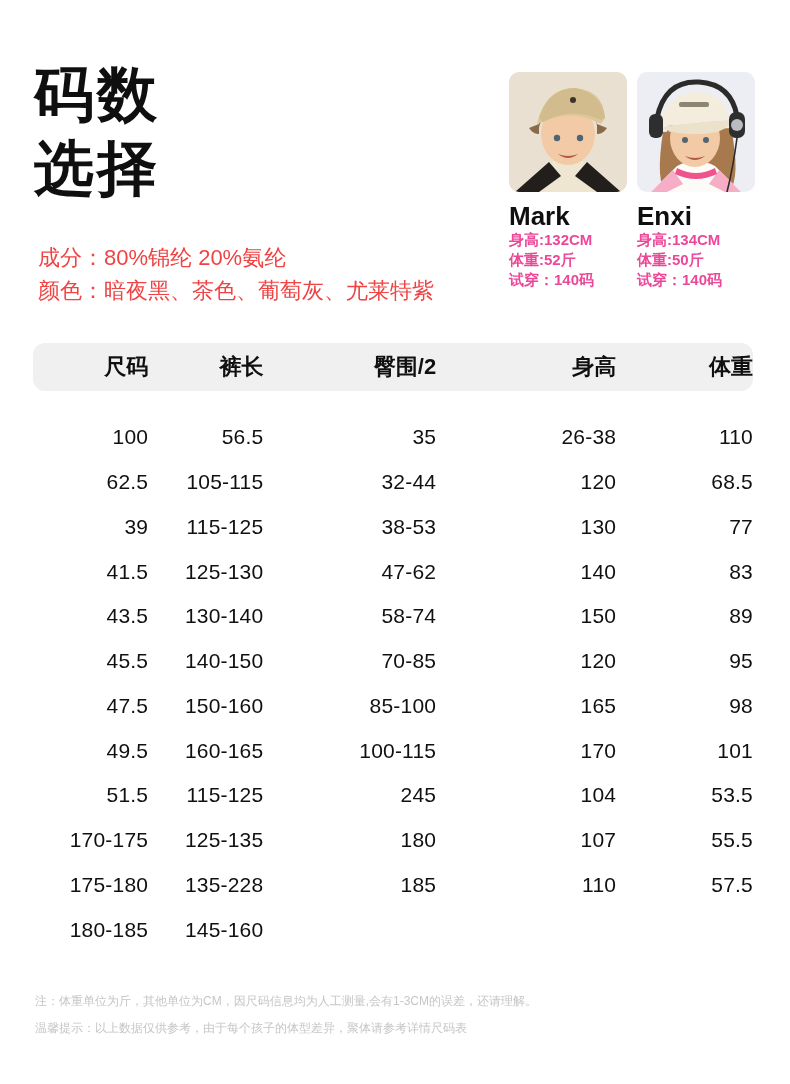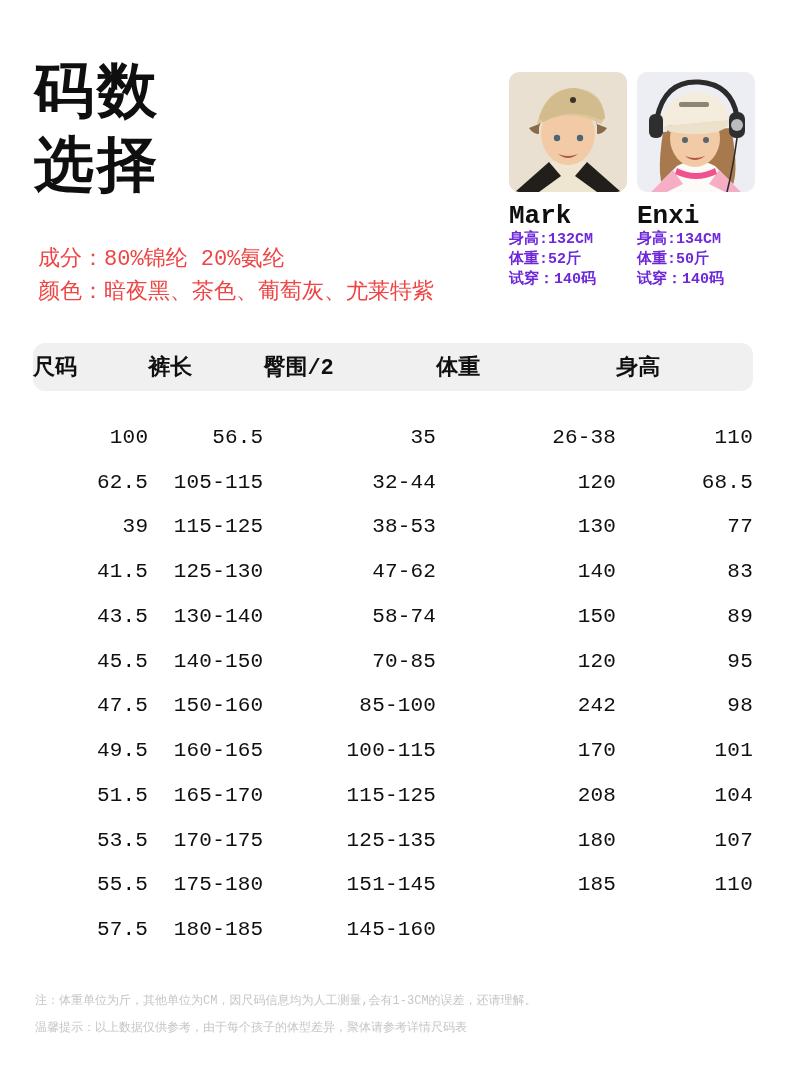--- a/index.html
+++ b/index.html
@@ -7,21 +7,20 @@
   body {
     font-family: "Liberation Sans", "DejaVu Sans", sans-serif;
     color: #111;
   }
   .page {
     position: relative;
     width: 790px;
     height: 1084px;
     background: #ffffff;
     overflow: hidden;
-    font-family: Liberation Mono, monospace;
   }
 
   
   .title {
     position: absolute;
     left: 34px;
     top: 58px;
     font-size: 60px;
     line-height: 74px;
     font-weight: 800;
@@ -38,33 +37,33 @@
   .model-card { position: absolute; top: 72px; width: 118px; }
   .model-card.m0 { left: 509px; }
   .model-card.m1 { left: 637px; }
   .model-photo {
     width: 118px; height: 120px;
     border-radius: 10px;
     overflow: hidden;
     display: block;
   }
   .model-name { margin-top: 10px; font-size: 26px; font-weight: 600; color: #0f0f0f; line-height: 28px; }
-  .model-line { font-size: 15px; font-weight: 600; color: #6d28d9; line-height: 20px; }
+  .model-line { font-size: 15px; font-weight: 600; color: #ec4899; line-height: 20px; }
 
   
   .size-table { position: absolute; left: 33px; top: 343px; width: 720px; }
   .table-header {
     display: grid;
     grid-template-columns: 16% 16% 24% 25% 19%;
     align-items: center;
     height: 48px;
     border-radius: 12px;
     background: #f0f0f0;
   }
-  .th { text-align: left; font-size: 22px; font-weight: 700; color: #101010; }
+  .th { text-align: right; font-size: 22px; font-weight: 700; color: #101010; }
   .table-body {
     display: grid;
     grid-template-columns: 16% 16% 24% 25% 19%;
     grid-auto-rows: 44.75px;
     margin-top: 24px;
   }
   .td {
     text-align: right;
     align-self: center;
     font-size: 21px;
@@ -139,22 +138,22 @@
     <div class="model-line">身高:134CM</div>
     <div class="model-line">体重:50斤</div>
     <div class="model-line">试穿：140码</div>
   </div>
 
   <div class="size-table">
     <div class="table-header" id="table-header" style="background: rgb(240, 240, 240);">
         <div class="th">尺码</div>
         <div class="th">裤长</div>
         <div class="th">臀围/2</div>
+        <div class="th">身高</div>
         <div class="th">体重</div>
-        <div class="th">身高</div>
       </div>
     <div class="table-body" id="table-body">
         <div class="td">100</div>
         <div class="td">56.5</div>
         <div class="td">35</div>
         <div class="td">26-38</div>
         <div class="td">110</div>
         <div class="td">62.5</div>
         <div class="td">105-115</div>
         <div class="td">32-44</div>
@@ -176,40 +175,39 @@
         <div class="td">150</div>
         <div class="td">89</div>
         <div class="td">45.5</div>
         <div class="td">140-150</div>
         <div class="td">70-85</div>
         <div class="td">120</div>
         <div class="td">95</div>
         <div class="td">47.5</div>
         <div class="td">150-160</div>
         <div class="td">85-100</div>
-        <div class="td">242</div>
+        <div class="td">165</div>
         <div class="td">98</div>
         <div class="td">49.5</div>
         <div class="td">160-165</div>
         <div class="td">100-115</div>
         <div class="td">170</div>
         <div class="td">101</div>
         <div class="td">51.5</div>
-        <div class="td">165-170</div>
         <div class="td">115-125</div>
-        <div class="td">208</div>
+        <div class="td">245</div>
         <div class="td">104</div>
         <div class="td">53.5</div>
         <div class="td">170-175</div>
         <div class="td">125-135</div>
         <div class="td">180</div>
         <div class="td">107</div>
         <div class="td">55.5</div>
         <div class="td">175-180</div>
-        <div class="td">151-145</div>
+        <div class="td">135-228</div>
         <div class="td">185</div>
         <div class="td">110</div>
         <div class="td">57.5</div>
         <div class="td">180-185</div>
         <div class="td">145-160</div>
       </div>
   </div>
 
   <div class="notes">
     <div class="note-line">注：体重单位为斤，其他单位为CM，因尺码信息均为人工测量,会有1-3CM的误差，还请理解。</div>

